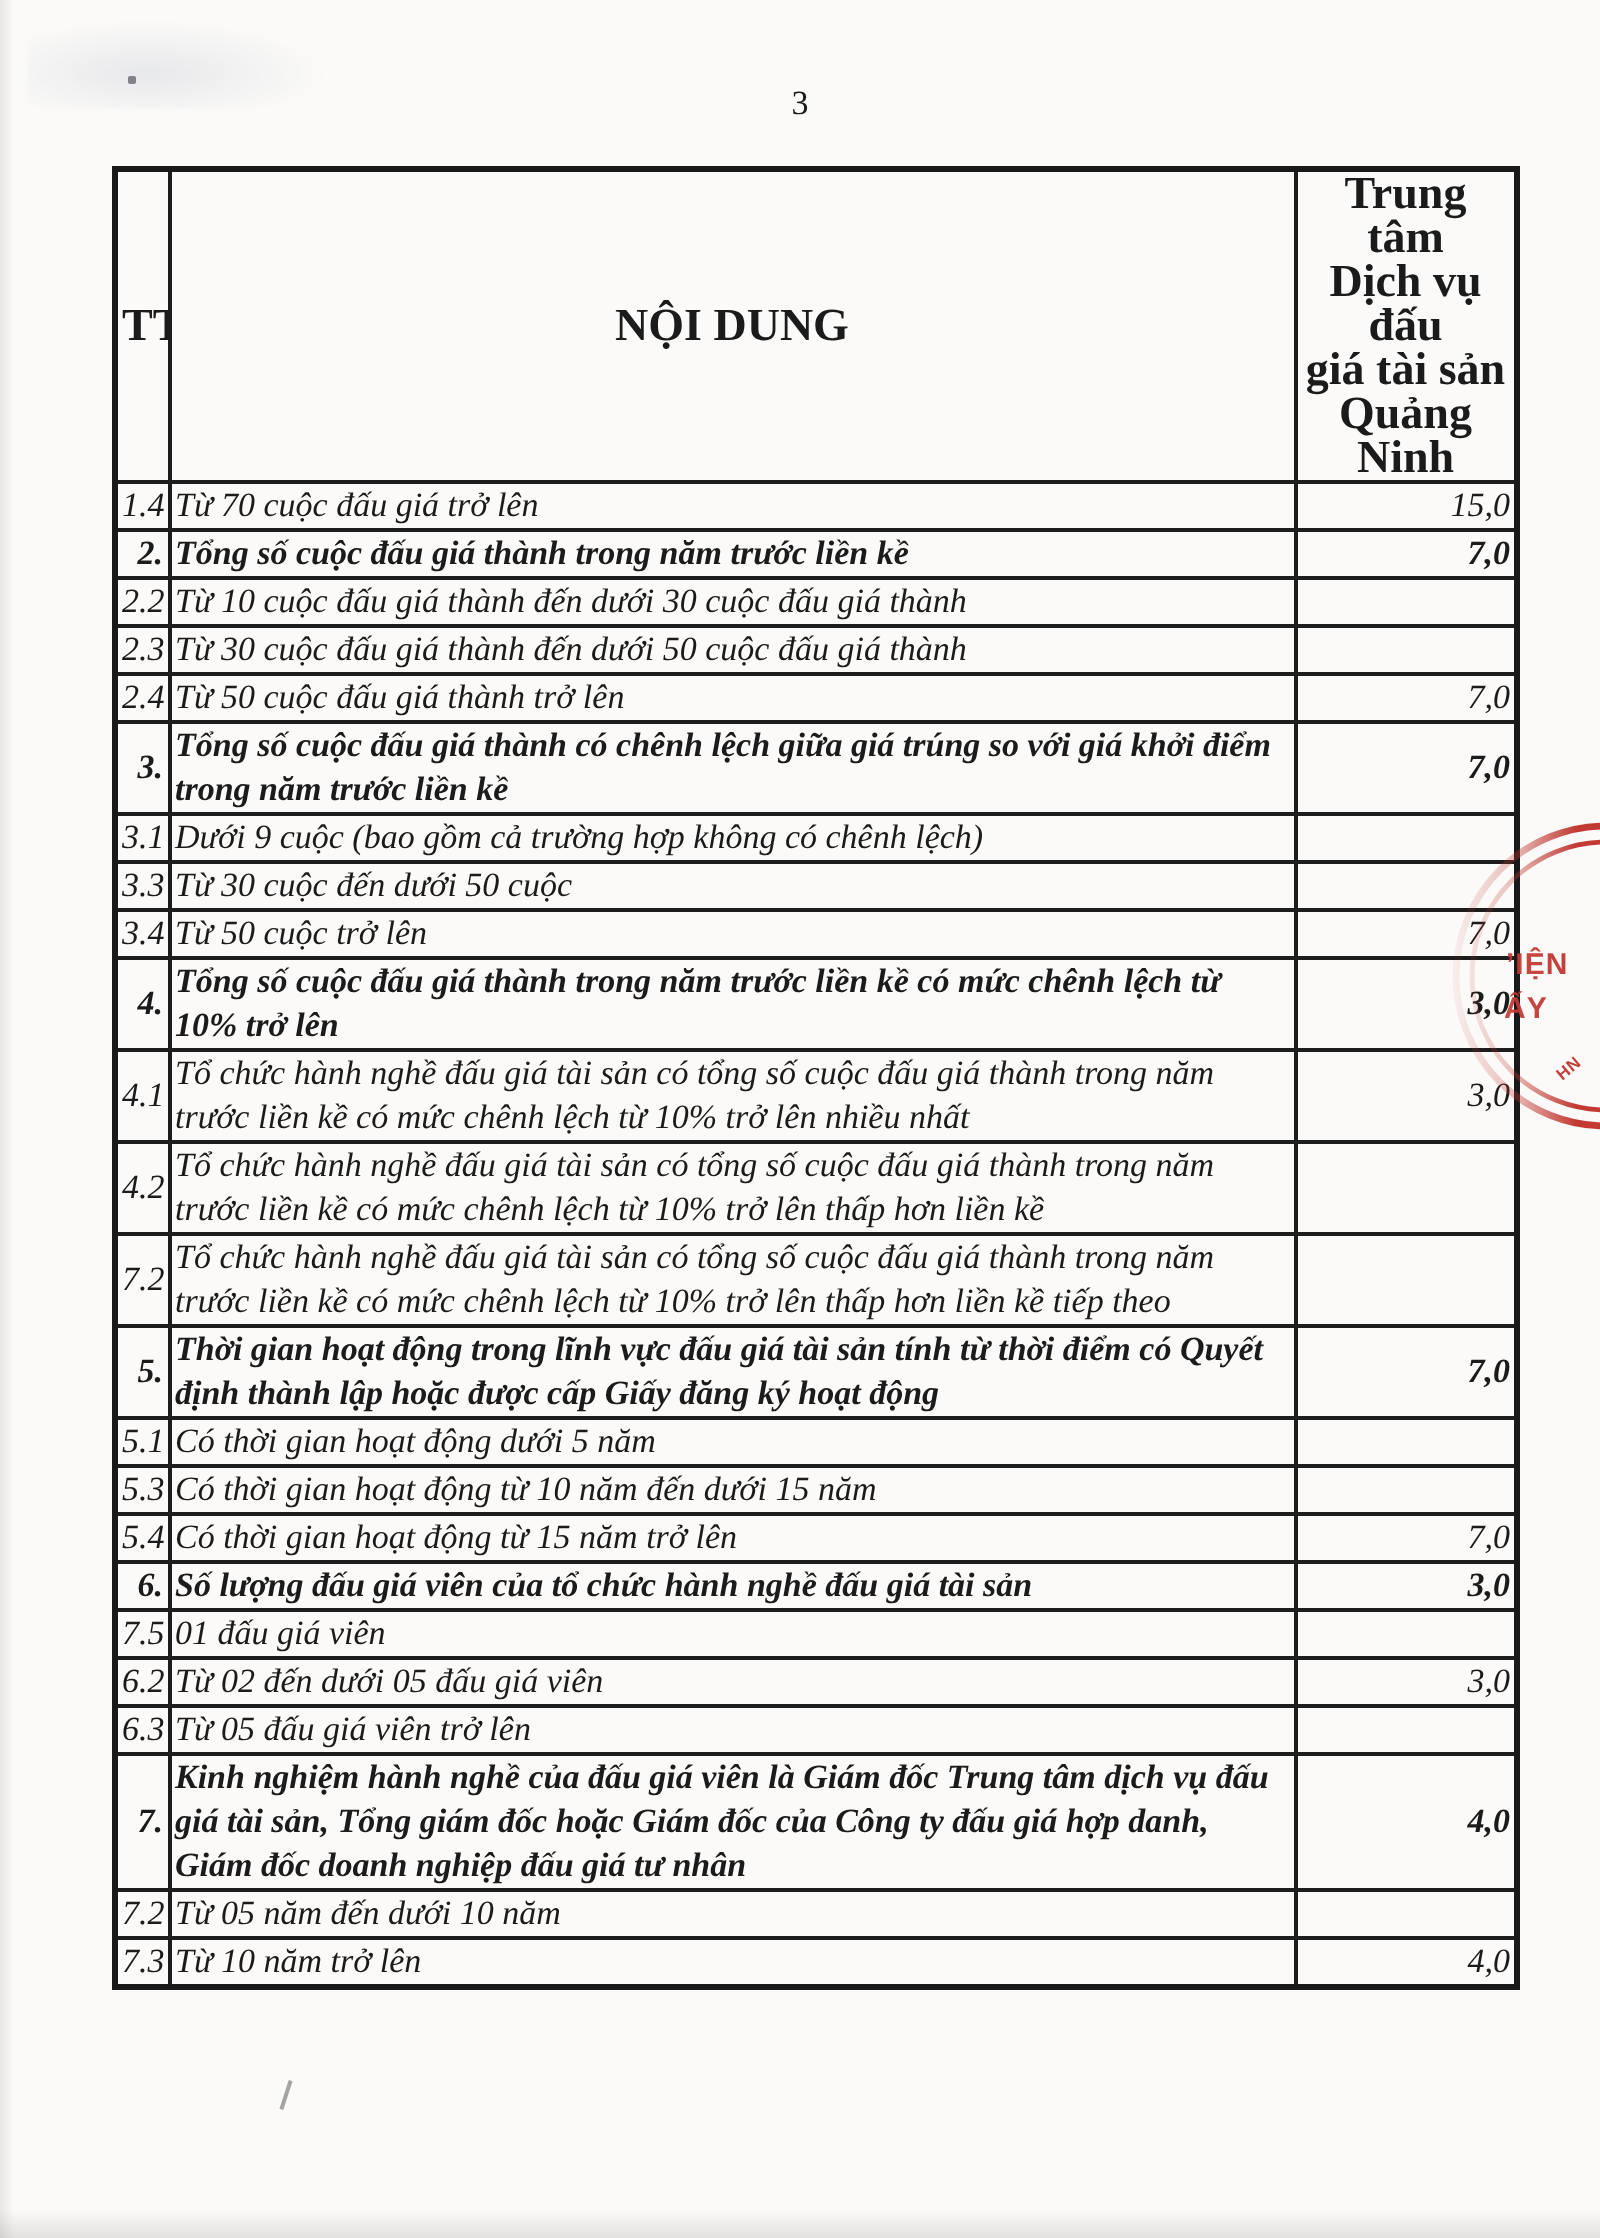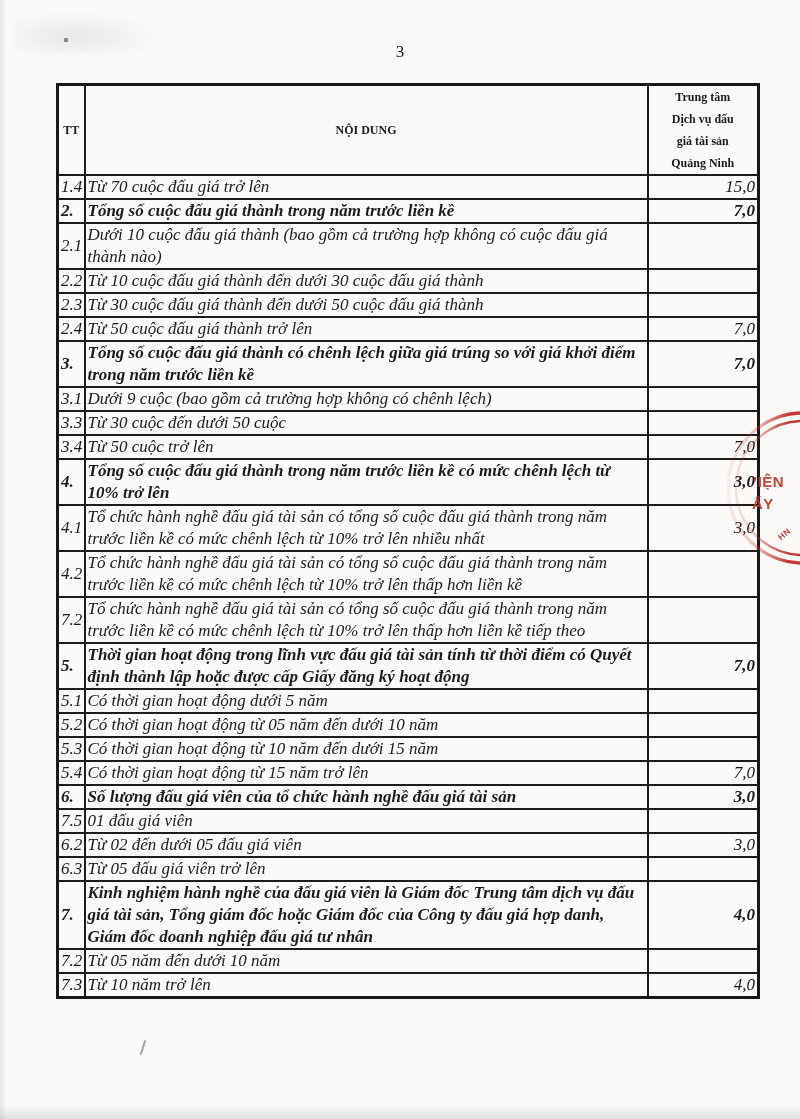--- a/index.html
+++ b/index.html
@@ -58,25 +58,25 @@
     font-size: 17px;
     line-height: 22px;
     overflow: hidden;
   }
   table.score thead tr { height: 90px; }
   table.score thead th {
     font-weight: bold;
     font-style: normal;
     text-align: center;
     vertical-align: middle;
-    font-size: 12px;
+    font-size: 23px;
   }
   th.org-head { white-space: pre-line; line-height: 21px; padding: 2px 1px; }
   tbody td { font-style: italic; vertical-align: middle; }
-  td.c-id   { text-align: left; padding: 0; font-size: 16.5px; }
+  td.c-id   { text-align: right; padding: 0; font-size: 16.5px; }
   td.c-text { text-align: left; padding: 0 4px 0 3px; }
   td.c-val  { text-align: right; }
   tr.section td { font-weight: bold; }
   
   .stamp {
     position: absolute; left: 720px; top: 405px;
     width: 80px; height: 170px;
   }
   .stamp text {
     font-family: "Liberation Sans", sans-serif;
@@ -115,25 +115,20 @@
       <td class="c-id">1.4</td>
       <td class="c-text">Từ 70 cuộc đấu giá trở lên</td>
       <td class="c-val">15,0</td>
     </tr>
         <tr class="section">
       <td class="c-id">2.</td>
       <td class="c-text">Tổng số cuộc đấu giá thành trong năm trước liền kề</td>
       <td class="c-val">7,0</td>
     </tr>
         <tr>
-      <td class="c-id">2.1</td>
-      <td class="c-text">Dưới 10 cuộc đấu giá thành (bao gồm cả trường hợp không có cuộc đấu giá thành nào)</td>
-      <td class="c-val"></td>
-    </tr>
-        <tr>
       <td class="c-id">2.2</td>
       <td class="c-text">Từ 10 cuộc đấu giá thành đến dưới 30 cuộc đấu giá thành</td>
       <td class="c-val"></td>
     </tr>
         <tr>
       <td class="c-id">2.3</td>
       <td class="c-text">Từ 30 cuộc đấu giá thành đến dưới 50 cuộc đấu giá thành</td>
       <td class="c-val"></td>
     </tr>
         <tr>
@@ -182,25 +177,20 @@
       <td class="c-val"></td>
     </tr>
         <tr class="section">
       <td class="c-id">5.</td>
       <td class="c-text">Thời gian hoạt động trong lĩnh vực đấu giá tài sản tính từ thời điểm có Quyết định thành lập hoặc được cấp Giấy đăng ký hoạt động</td>
       <td class="c-val">7,0</td>
     </tr>
         <tr>
       <td class="c-id">5.1</td>
       <td class="c-text">Có thời gian hoạt động dưới 5 năm</td>
-      <td class="c-val"></td>
-    </tr>
-        <tr>
-      <td class="c-id">5.2</td>
-      <td class="c-text">Có thời gian hoạt động từ 05 năm đến dưới 10 năm</td>
       <td class="c-val"></td>
     </tr>
         <tr>
       <td class="c-id">5.3</td>
       <td class="c-text">Có thời gian hoạt động từ 10 năm đến dưới 15 năm</td>
       <td class="c-val"></td>
     </tr>
         <tr>
       <td class="c-id">5.4</td>
       <td class="c-text">Có thời gian hoạt động từ 15 năm trở lên</td>

